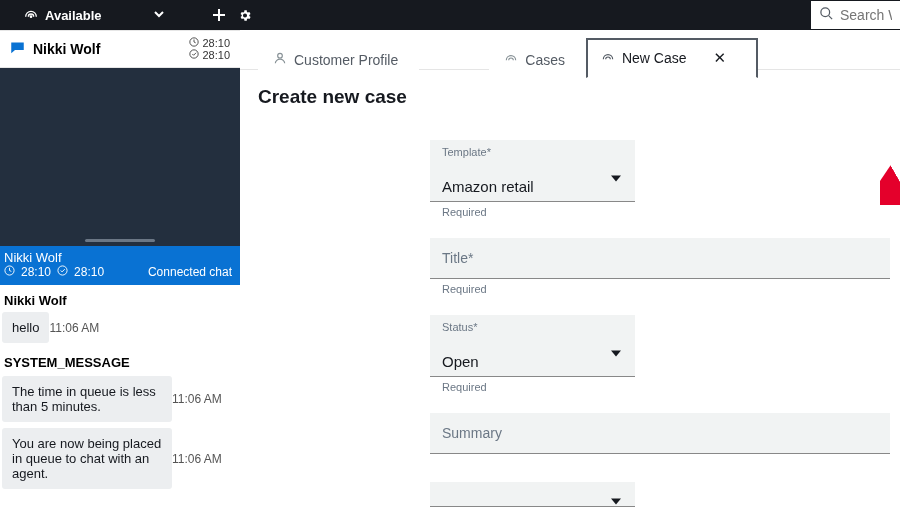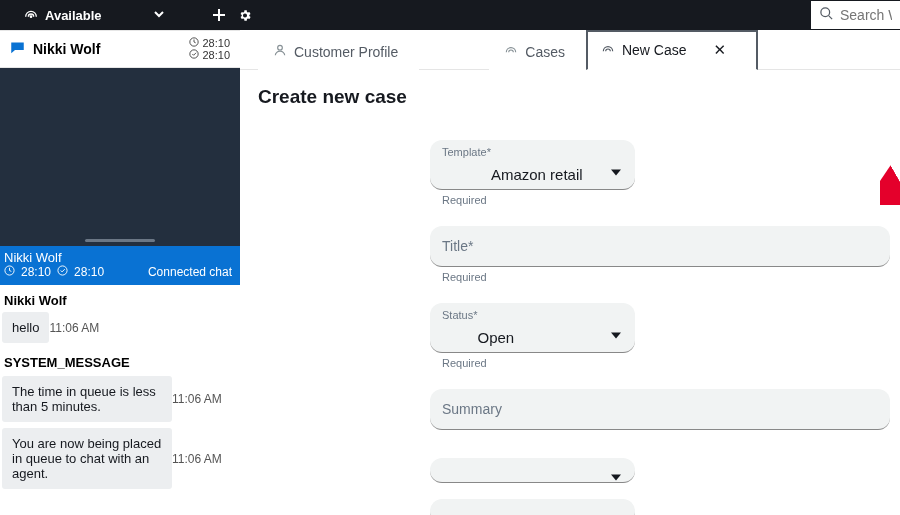--- a/index.html
+++ b/index.html
@@ -31,29 +31,29 @@
   .chat-area { padding: 4px 4px 0 2px; font-size:13px; overflow:hidden;}
   .chat-from { font-weight:700; font-size:13px; padding:4px 2px 4px 2px;}
   .msg-row { display:flex; align-items:center; gap:0; margin-bottom:6px;}
   .bubble { background:#eceef0; border-radius:3px; padding:8px 10px; max-width:170px; font-size:13px; color:#16191f;}
   .msg-time { font-size:12px; color:#555;}
   .sys-label { font-weight:700; font-size:13px; padding:6px 2px 6px 2px;}
 
   
   .main { flex:1; background:#fff; display:flex; flex-direction:column; position:relative;}
   .tabs { display:flex; align-items:flex-end; height:40px; border-bottom:1px solid #e5e5e5; padding-left:18px; gap:0;}
-  .tab { display:flex; align-items:center; gap:7px; font-size:14px; color:#545b64; padding:10px 20px 10px 14px; cursor:pointer; border:1px solid transparent; border-bottom:none; position:relative; top:1px; background:#fff;}
+  .tab { display:flex; align-items:center; gap:7px; font-size:14px; color:#545b64; padding:10px 20px 10px 14px; cursor:pointer; border:1px solid transparent; border-bottom:none; position:relative; top:9px; background:#fff;}
   .tab.active { border:2px solid #545b64; border-bottom:1px solid #fff; font-weight:500; color:#16191f; padding:9px 30px 10px 13px;}
   .tab .tab-close { margin-left:20px; font-weight:400; font-size:15px;}
   .tab svg { width:14px; height:14px;}
   .page-title { font-size:19px; font-weight:600; padding:16px 0 10px 18px; color:#16191f;}
   .title-hr { height:1px; background:#eceef0; margin:0 18px 0 18px;}
   .form { padding: 22px 0 0 190px; }
   .fld { margin-bottom: 4px; }
-  .select-box { background:#f1f3f3; border-bottom:1px solid #888; padding:6px 12px 6px 12px; display:flex; flex-direction:row; position:relative;border-radius:12px;}
+  .select-box { background:#f1f3f3; border-bottom:1px solid #888; padding:6px 12px 6px 12px; display:flex; flex-direction:column; position:relative;}
   .select-box.narrow { width:205px;}
   .select-box.wide { width:460px;}
   .select-box .lbl { font-size:11px; color:#6b7785;}
   .select-box .val { font-size:15px; color:#16191f; margin-top:20px;}
   .select-box .caret { position:absolute; right:14px; top:50%; transform:translateY(-20%);}
   .select-box.single { padding:12px 12px;}
   .select-box.single .val { font-size:14px; margin:0; color:#6b7785;}
   .req { font-size:11px; color:#6b7785; padding:4px 0 16px 12px;}
   .gap { height:12px;}
   

